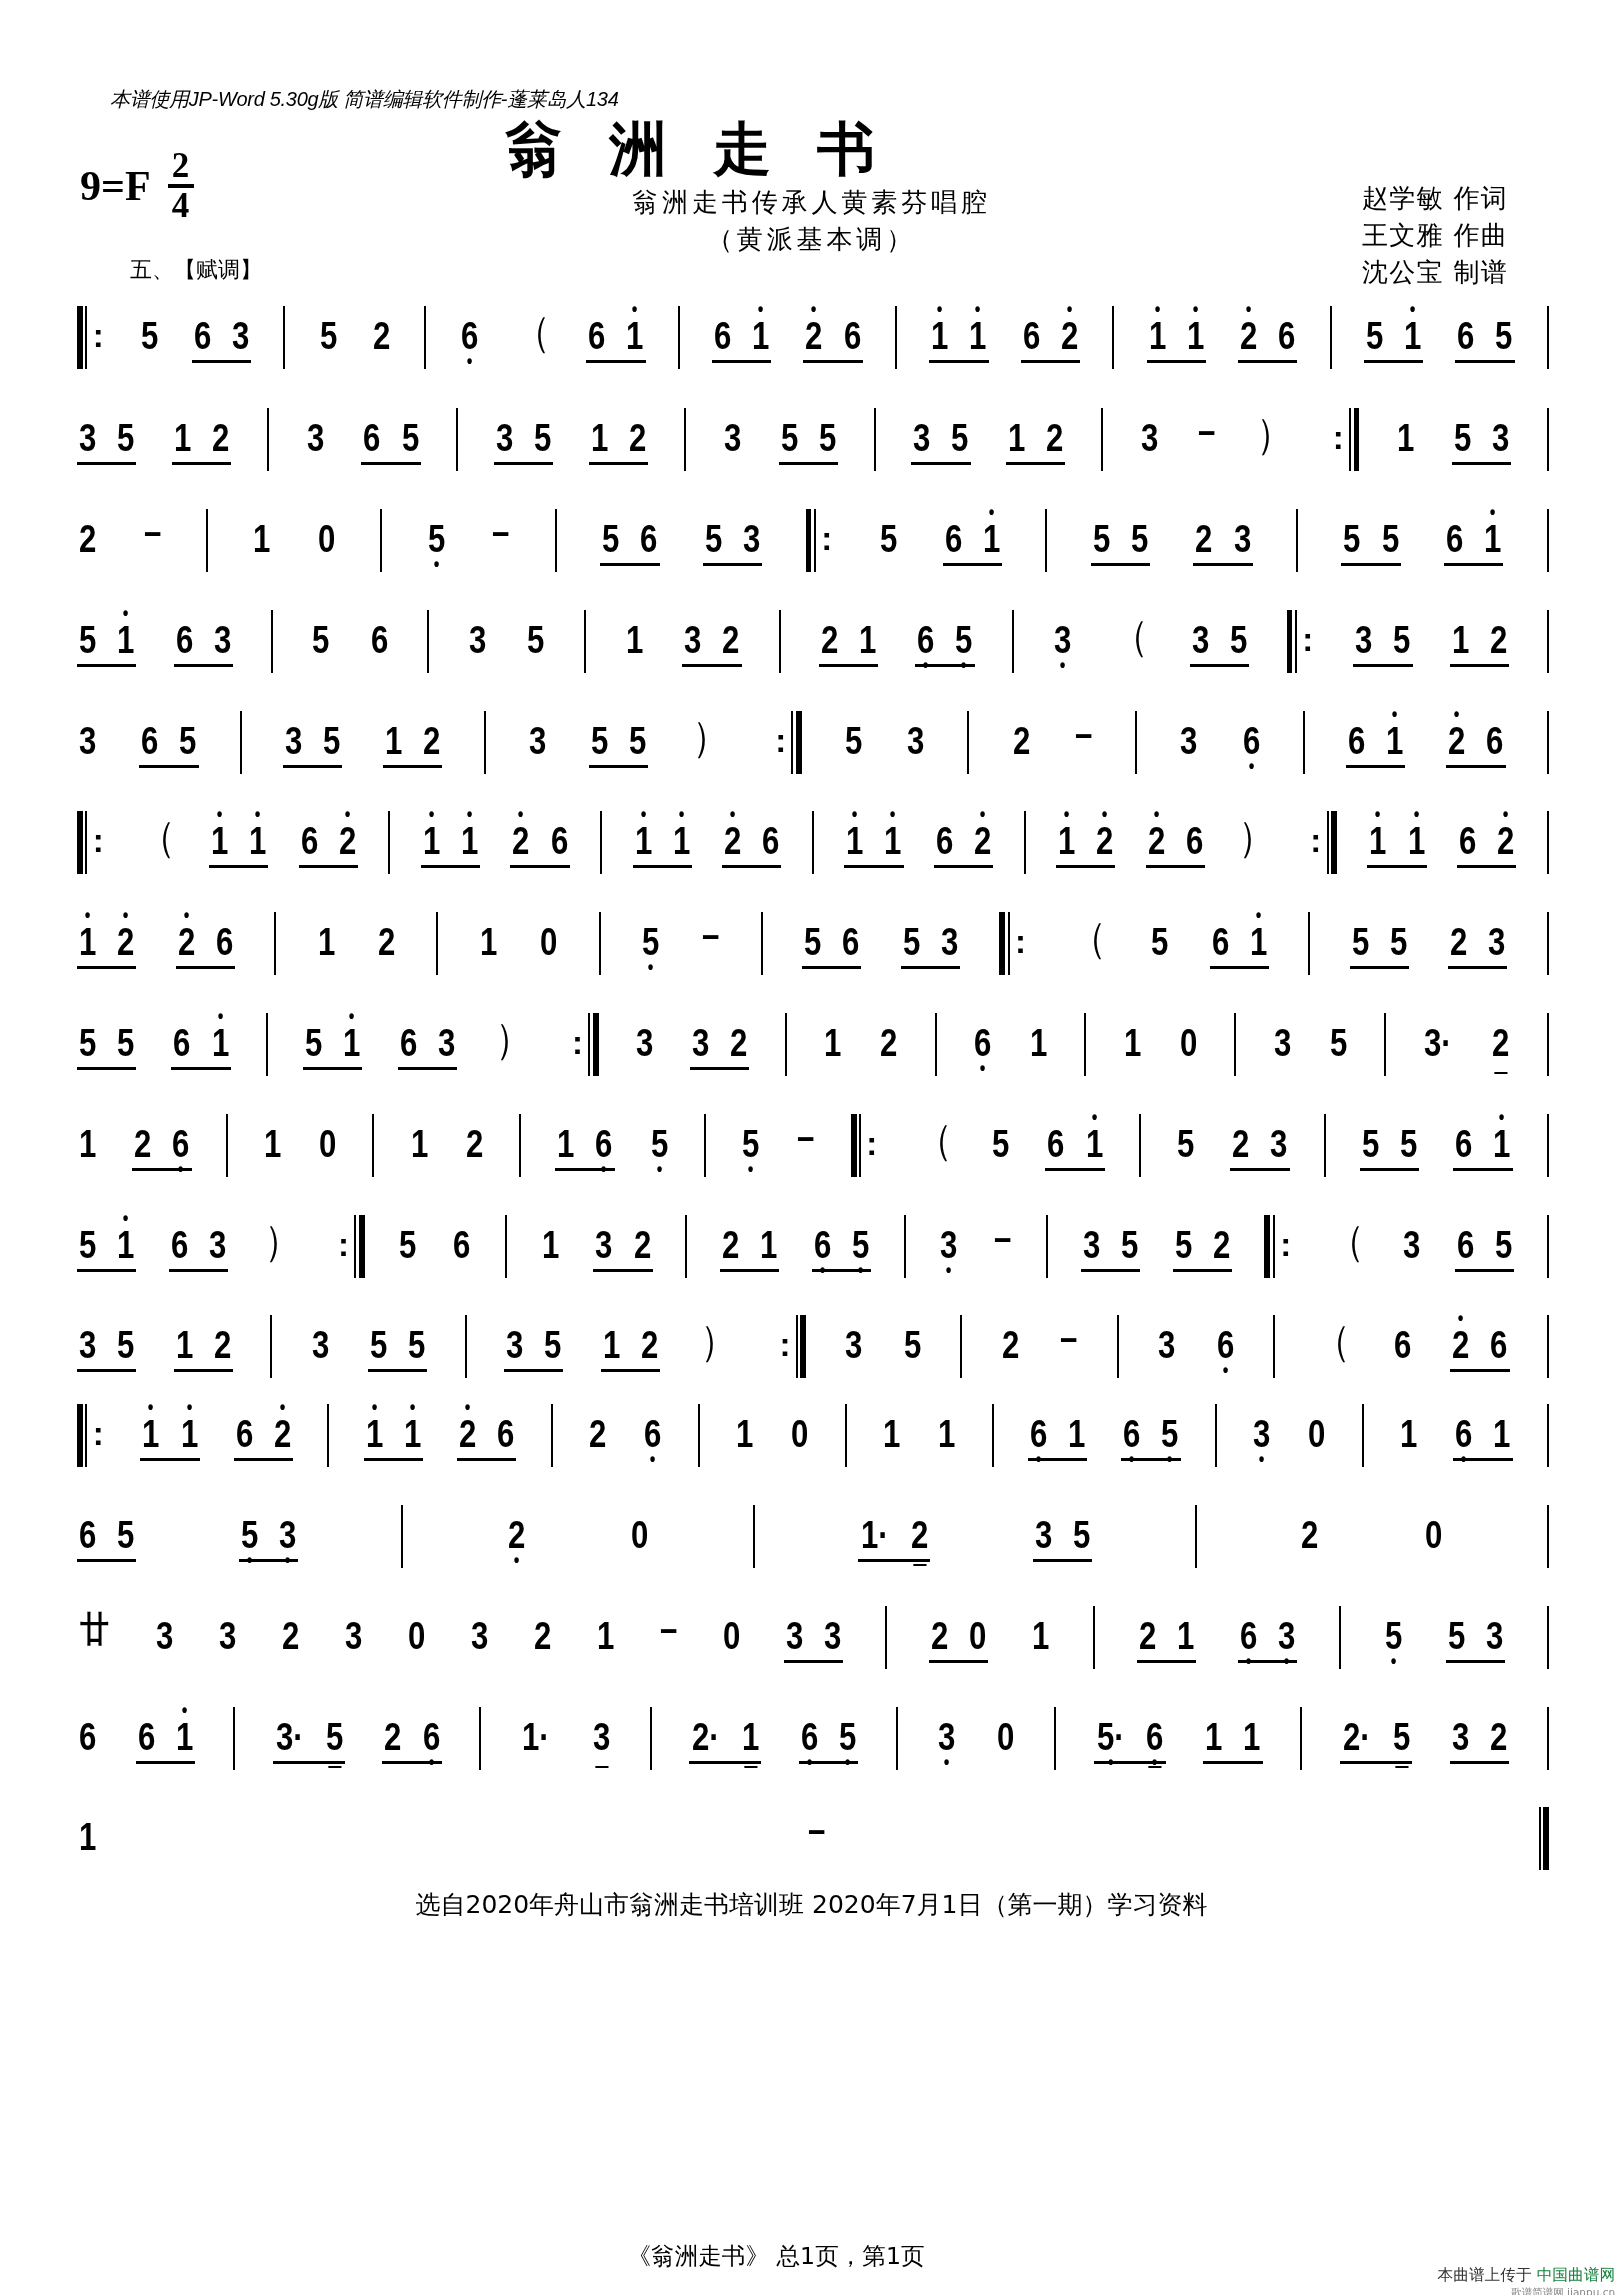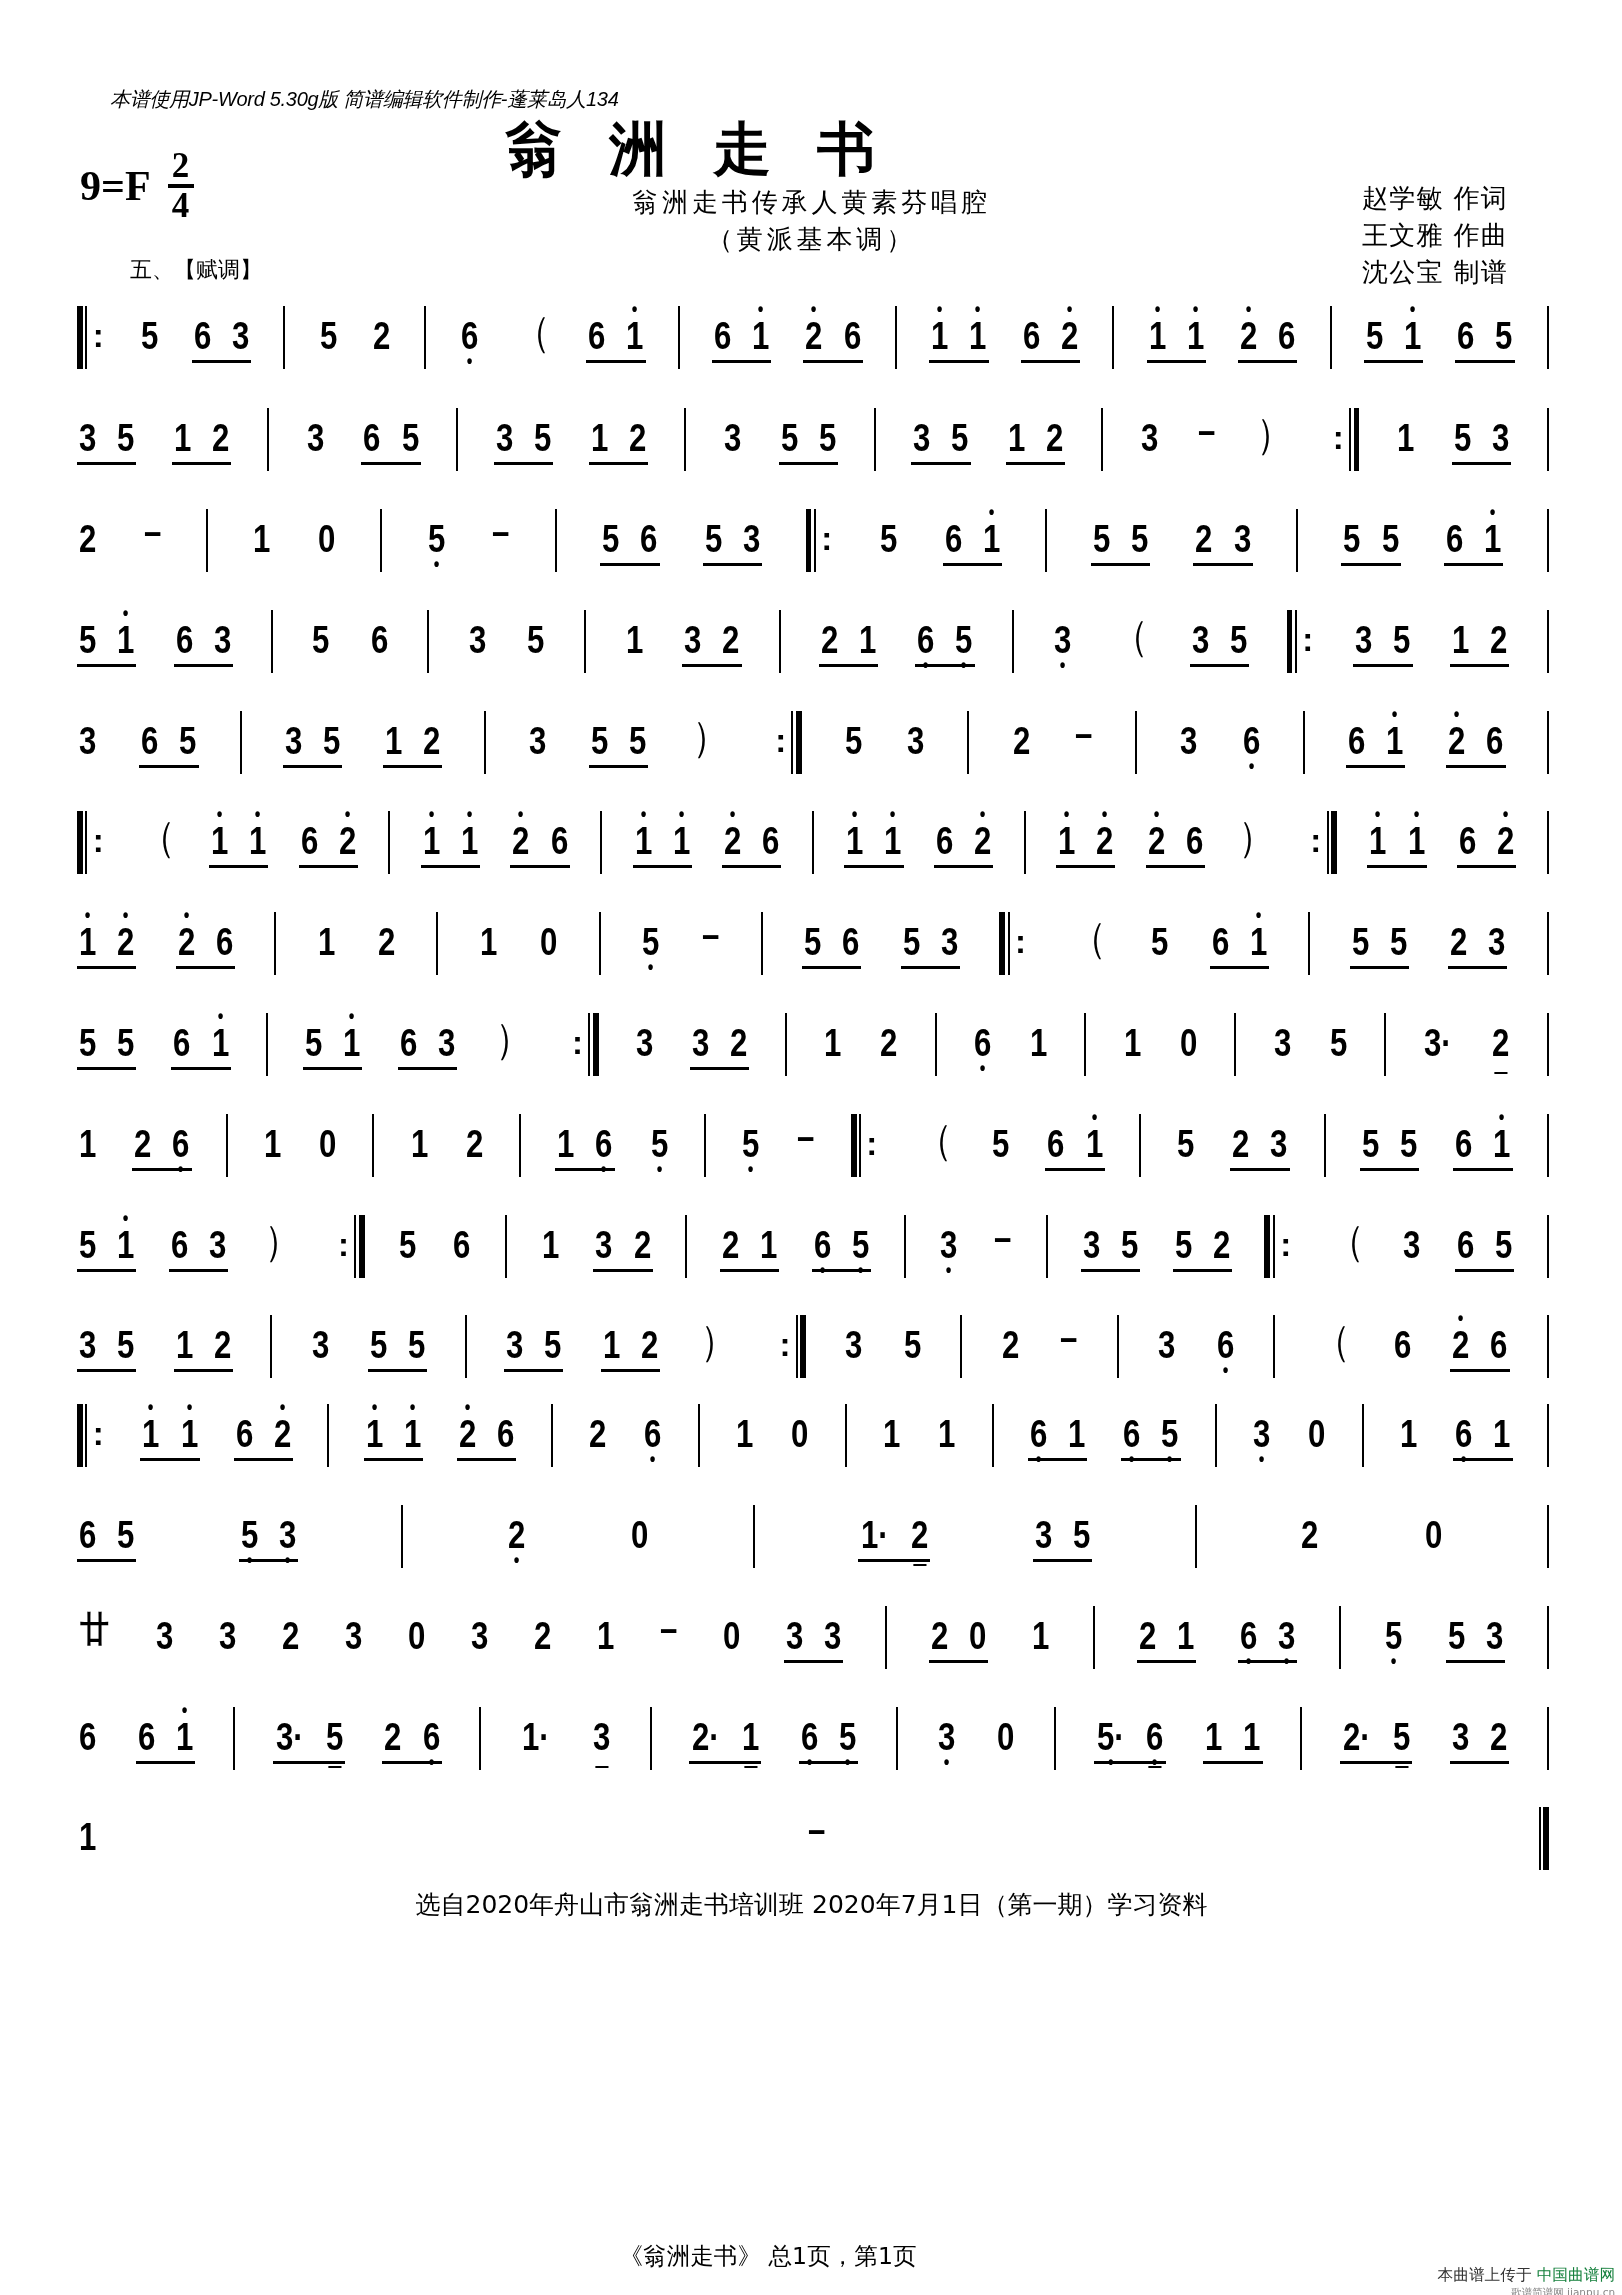--- a/index.html
+++ b/index.html
@@ -34,21 +34,21 @@
   .barline{width:2px;height:63px;background:#000;margin-top:3.9px;}
   .rep{display:inline-flex;align-items:flex-start;height:63px;margin-top:3.9px;}
   .rep .thick{width:5.9px;height:63px;background:#000;}
   .rep .thin{width:2px;height:63px;background:#000;margin:0 2.6px;}
   .rep .colon{font-size:33px;font-weight:bold;line-height:59px;margin:0 2.6px;}
   .paren{font-size:42px;font-weight:normal;line-height:60px;font-family:"Liberation Serif",serif;}
   .dash{font-size:38px;font-weight:bold;line-height:55px;}
   .text-tok{font-size:35px;line-height:55px;font-family:"DejaVu Sans",sans-serif;}
   .source{position:absolute;left:0;width:1623px;top:1888px;text-align:center;font-size:25px;
        font-family:"DejaVu Sans",sans-serif;}
-  .footer{position:absolute;left:4px;width:1528px;top:2240px;text-align:center;font-size:23.6px;
+  .footer{position:absolute;left:12px;width:1528px;top:2240px;text-align:center;font-size:23.6px;
        font-family:"DejaVu Sans",sans-serif;}
   .watermark{position:absolute;right:7.9px;top:2265px;font-size:15.7px;color:#333;
        font-family:"DejaVu Sans",sans-serif;}
   .watermark .red{color:#15803d;font-family:Liberation Mono, monospace;}
   .watermark .small{font-size:10.5px;color:#888;display:block;text-align:right;}
 </style>
 </head>
 <body>
 
 <div class="credit-top">本谱使用JP-Word 5.30g版 简谱编辑软件制作-蓬莱岛人134</div>

